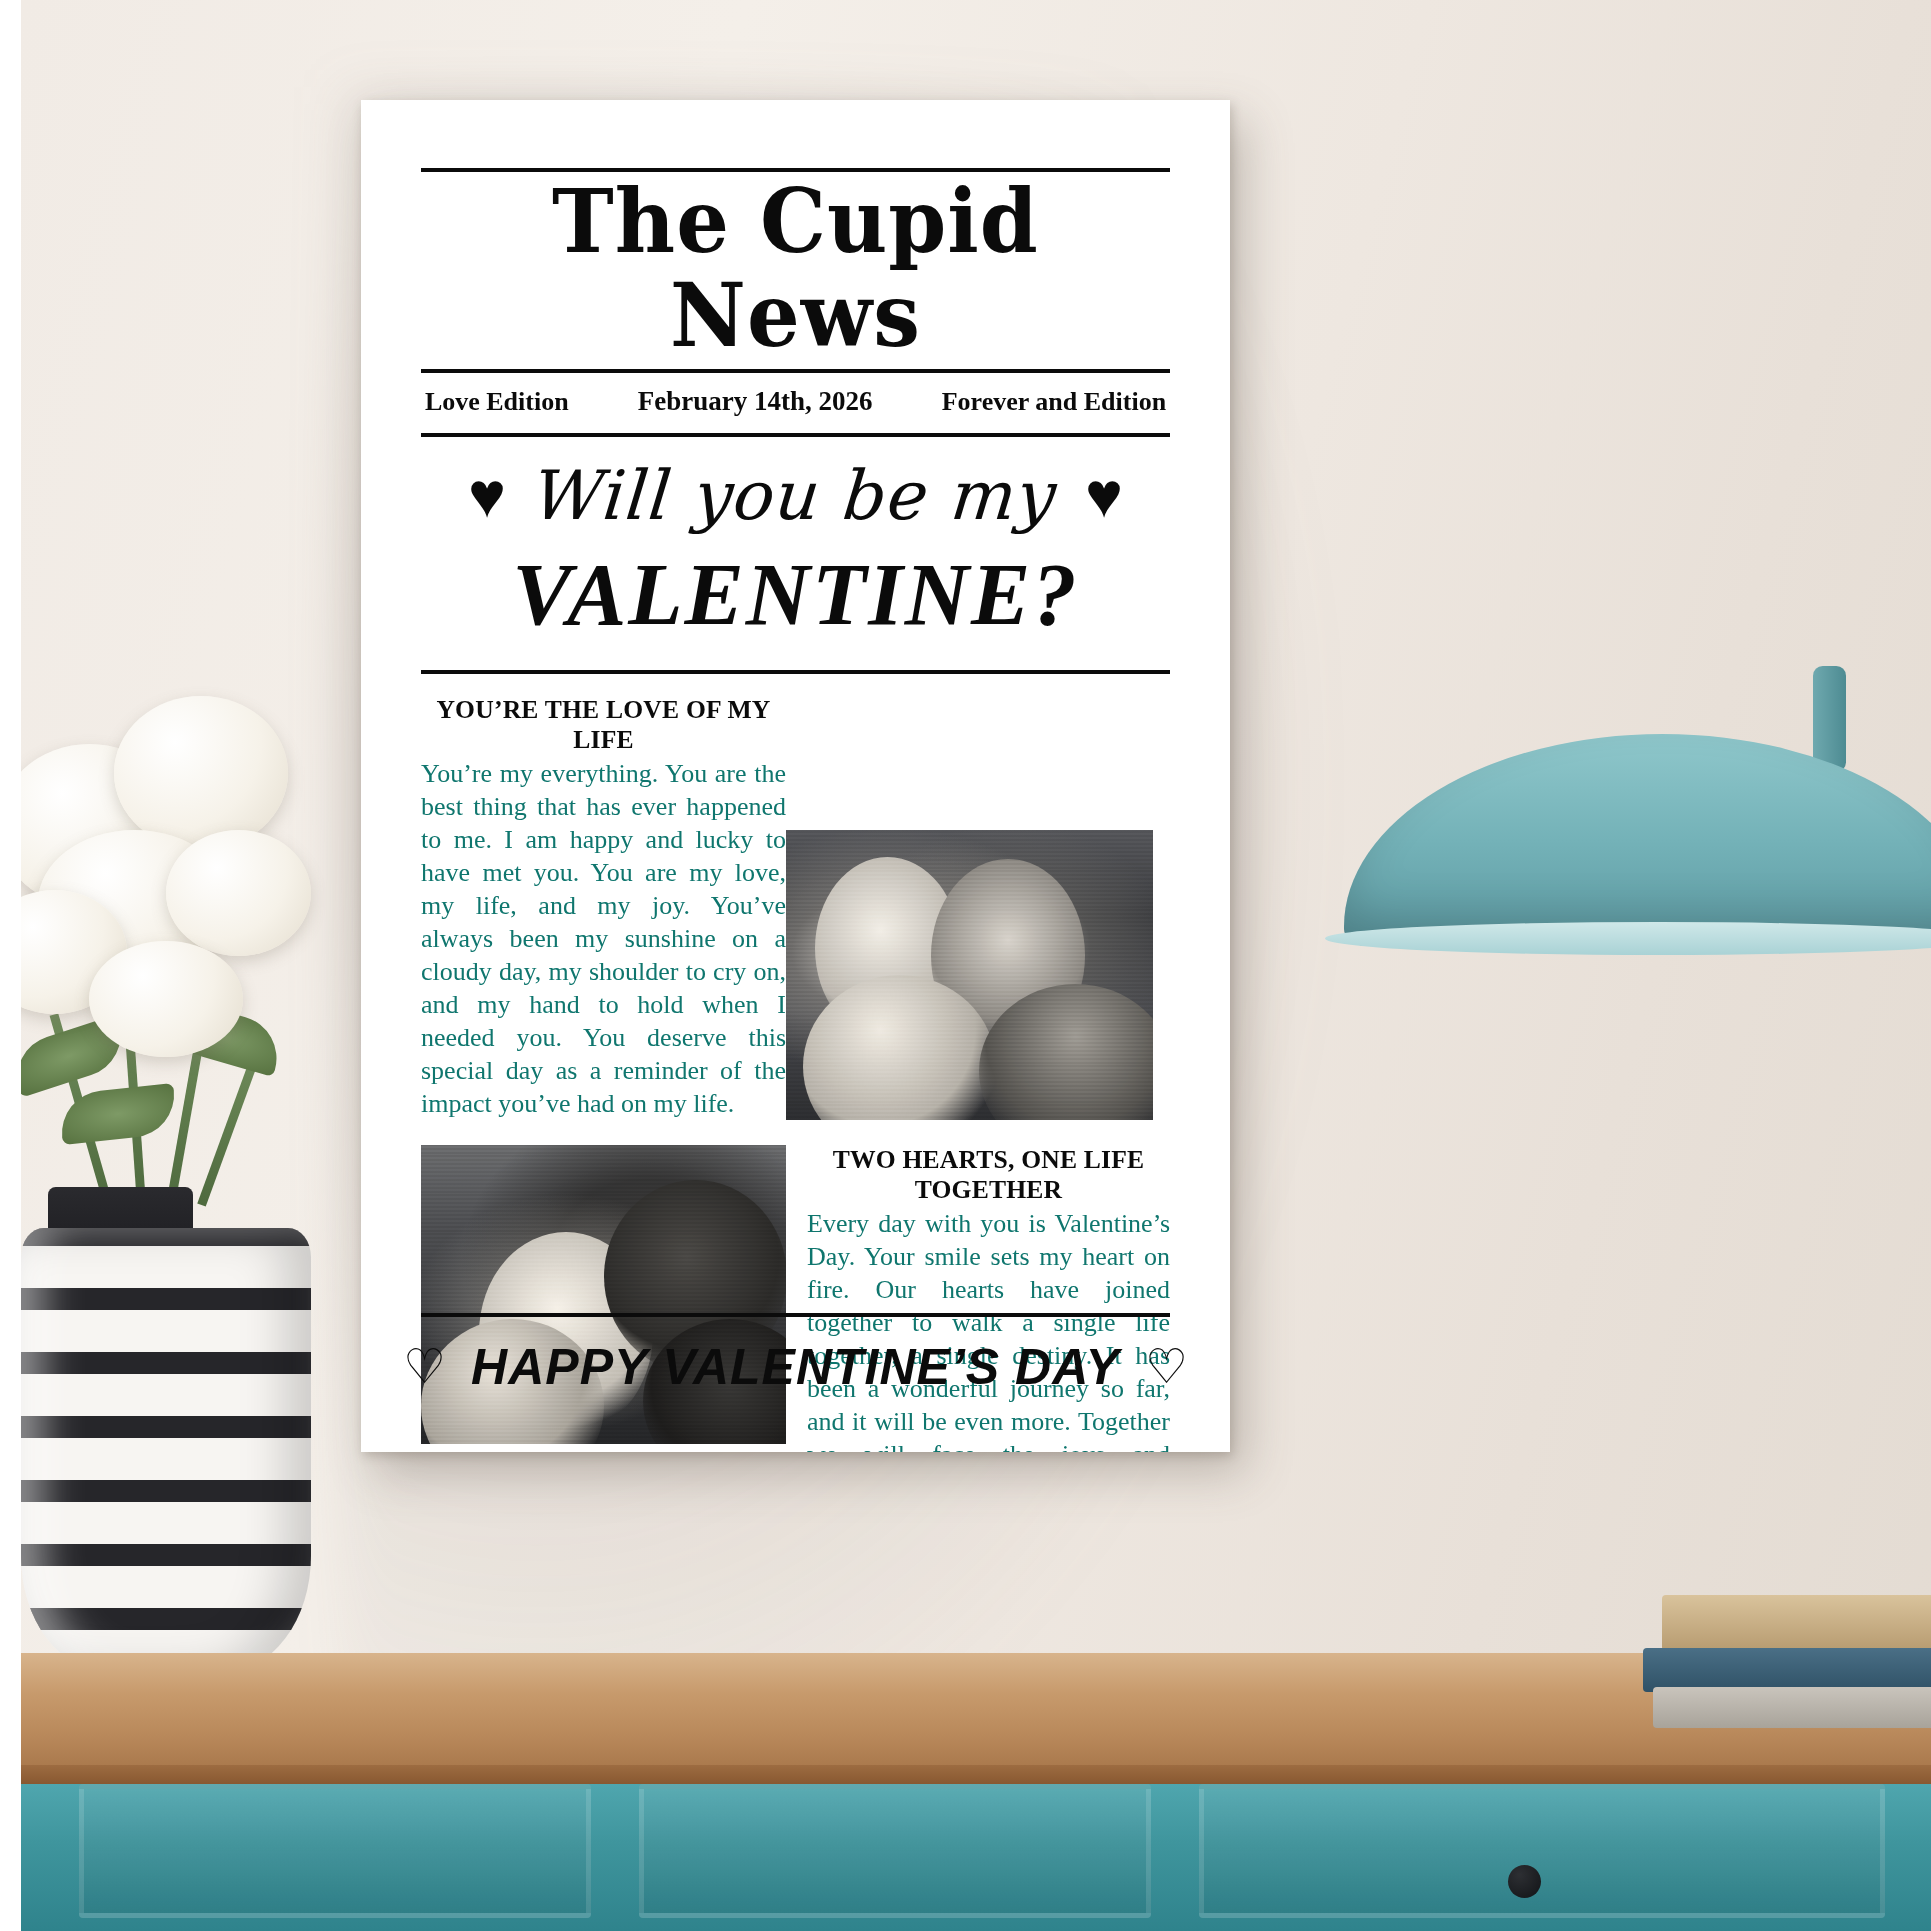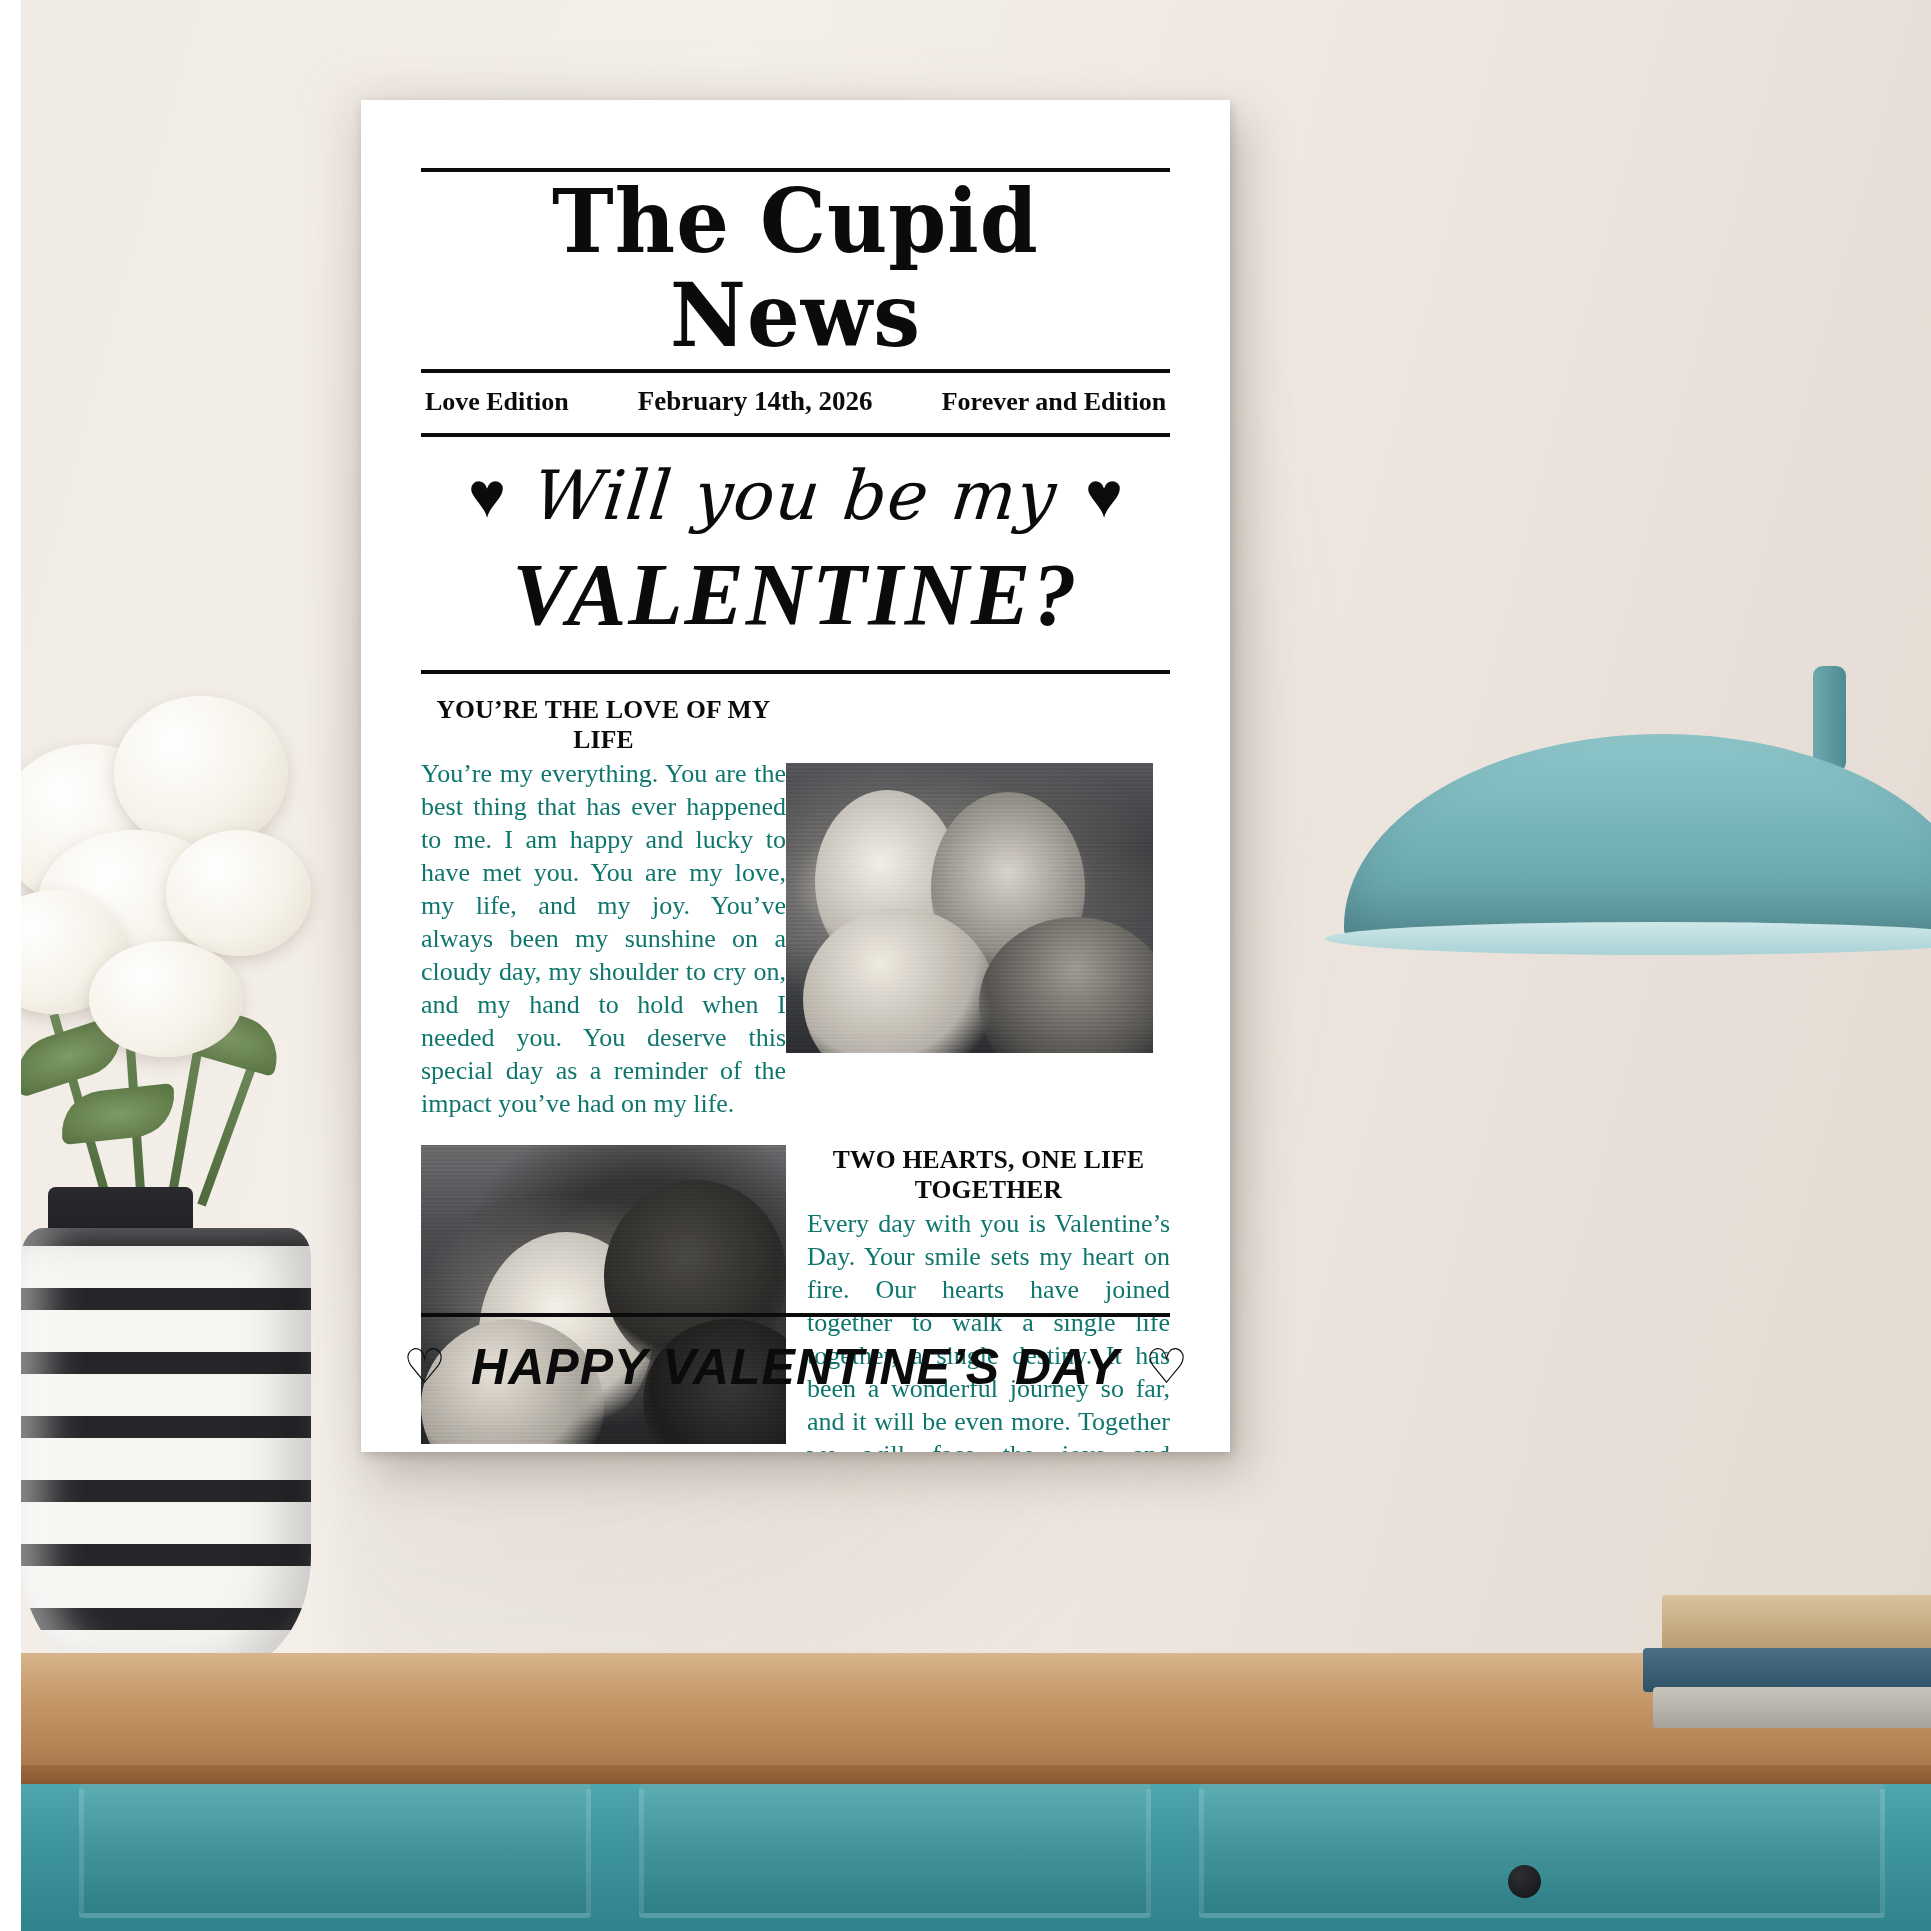--- a/index.html
+++ b/index.html
@@ -211,21 +211,21 @@
     color: #0b0b0b;
     margin-top: 13.5px;
     margin-bottom: 19.3px;
   }
 
   .body-grid {
     margin-top: 21px;
   }
   .row-top {
     display: flex;
-    align-items: center;
+    align-items: flex-end;
   }
   .row-bottom {
     display: flex;
     gap: 21px;
     align-items: flex-start;
     margin-top: 25px;
   }
   .col-text {
     width: 365px;
   }

